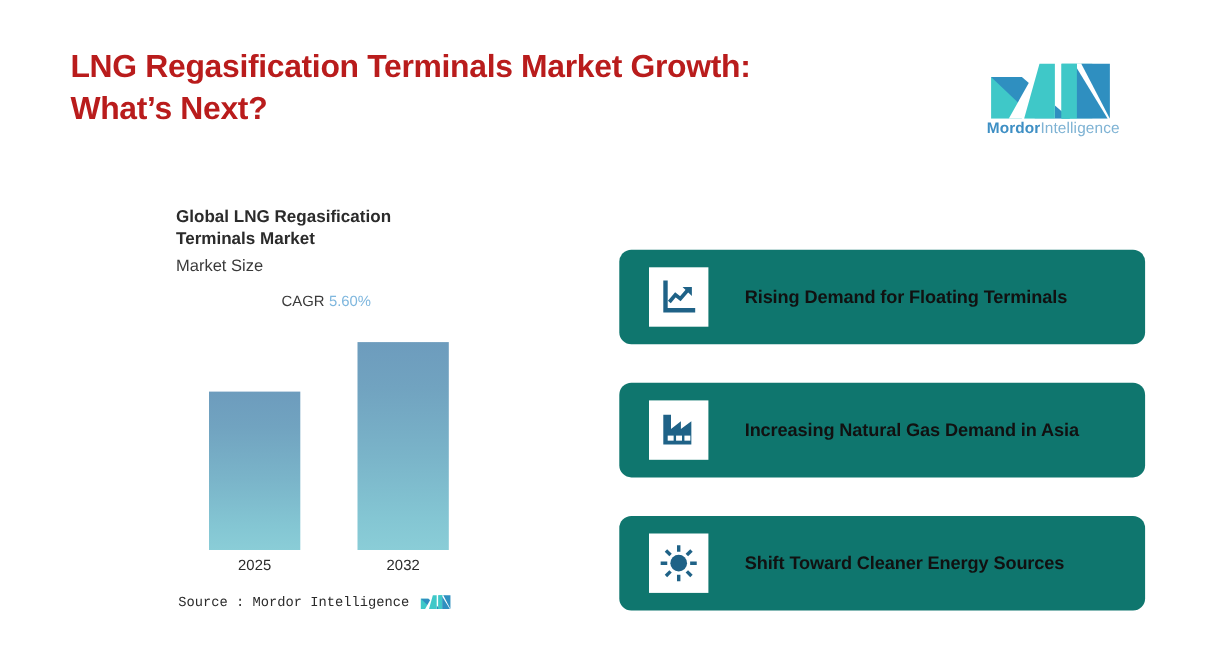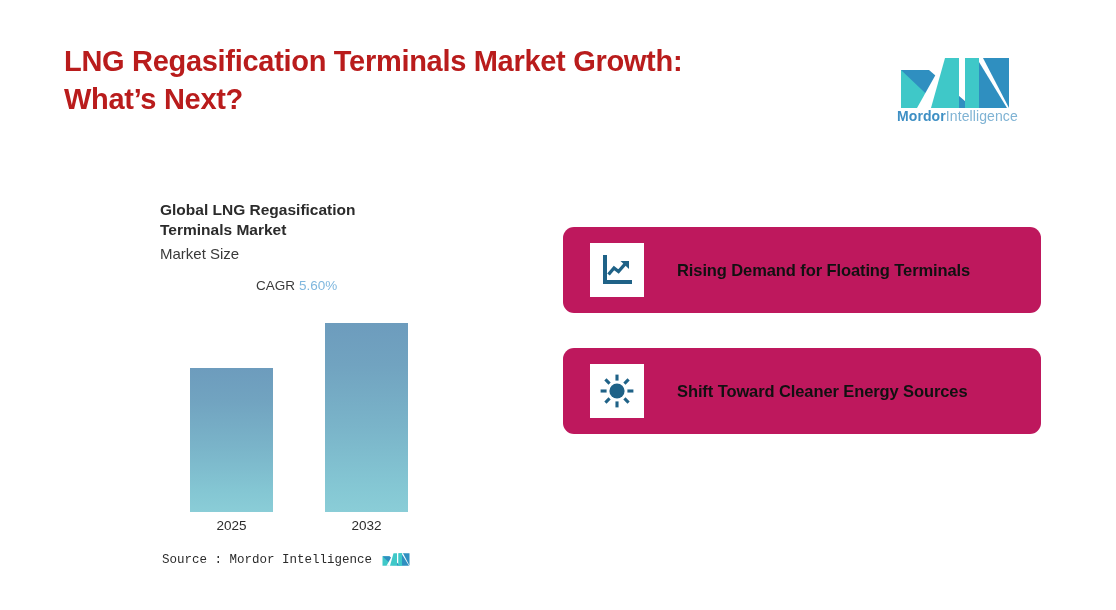--- a/index.html
+++ b/index.html
@@ -49,21 +49,21 @@
     letter-spacing: 0.1px;
     white-space: nowrap;
   }
   #brand-wordmark .bold  { font-weight: bold; color: #3e8fc4; }
   #brand-wordmark .light { font-weight: normal; color: #7fb3d4; }
 
   
   #chart-panel {
     position: absolute;
     left: 160px;
-    top: 200px;
+    top: 188px;
     width: 300px;
     height: 372px;
   }
 
   #chart-title {
     font-size: 15.5px;
     font-weight: 600;
     color: #2b2b2b;
     line-height: 1.28;
     width: 270px;
@@ -143,21 +143,21 @@
   #cards {
     position: absolute;
     left: 563px;
     top: 227px;
     width: 478px;
   }
   .card {
     display: flex;
     align-items: center;
     height: 86px;
-    background: #be185d;
+    background: #0f766e;
     border-radius: 11px;
     margin-bottom: 35px;
   }
   .card:last-child { margin-bottom: 0; align-items: center; }
 
   .card-icon {
     flex: 0 0 auto;
     width: 54px;
     height: 54px;
     margin-left: 27px;
@@ -244,20 +244,31 @@
     <div class="card-icon">
       <svg width="36" height="36" viewBox="0 0 36 36">
         <path d="M4 3 H8 V28 H33 V32 H4 Z" fill="#1f6287"></path>
         <path d="M9.5 22.5 L15 16 L19.5 19.5 L26.5 11.5" stroke="#1f6287" stroke-width="3.4" fill="none" stroke-linejoin="miter"></path>
         <polygon points="21.5,9 30,9 30,17" fill="#1f6287"></polygon>
       </svg>
     </div>
     <div class="card-label">Rising Demand for Floating Terminals</div>
   </div>
 
+  <div class="card">
+    <div class="card-icon">
+      <svg width="36" height="36" viewBox="0 0 36 36">
+        <path d="M4 4 H11 V17 L20 10 V17 L29.5 10 V31 H4 Z" fill="#1f6287"></path>
+        <rect x="8" y="23" width="5.4" height="4.6" fill="#ffffff"></rect>
+        <rect x="15.6" y="23" width="5.4" height="4.6" fill="#ffffff"></rect>
+        <rect x="23.2" y="23" width="5.4" height="4.6" fill="#ffffff"></rect>
+      </svg>
+    </div>
+    <div class="card-label">Increasing Natural Gas Demand in Asia</div>
+  </div>
 
   <div class="card">
     <div class="card-icon">
       <svg width="36" height="36" viewBox="0 0 36 36">
         <circle cx="18" cy="18" r="7.6" fill="#1f6287"></circle>
         <g stroke="#1f6287" stroke-width="3.1" stroke-linecap="butt">
           <line x1="18" y1="1.6" x2="18" y2="7.6"></line>
           <line x1="18" y1="28.4" x2="18" y2="34.4"></line>
           <line x1="1.6" y1="18" x2="7.6" y2="18"></line>
           <line x1="28.4" y1="18" x2="34.4" y2="18"></line>

